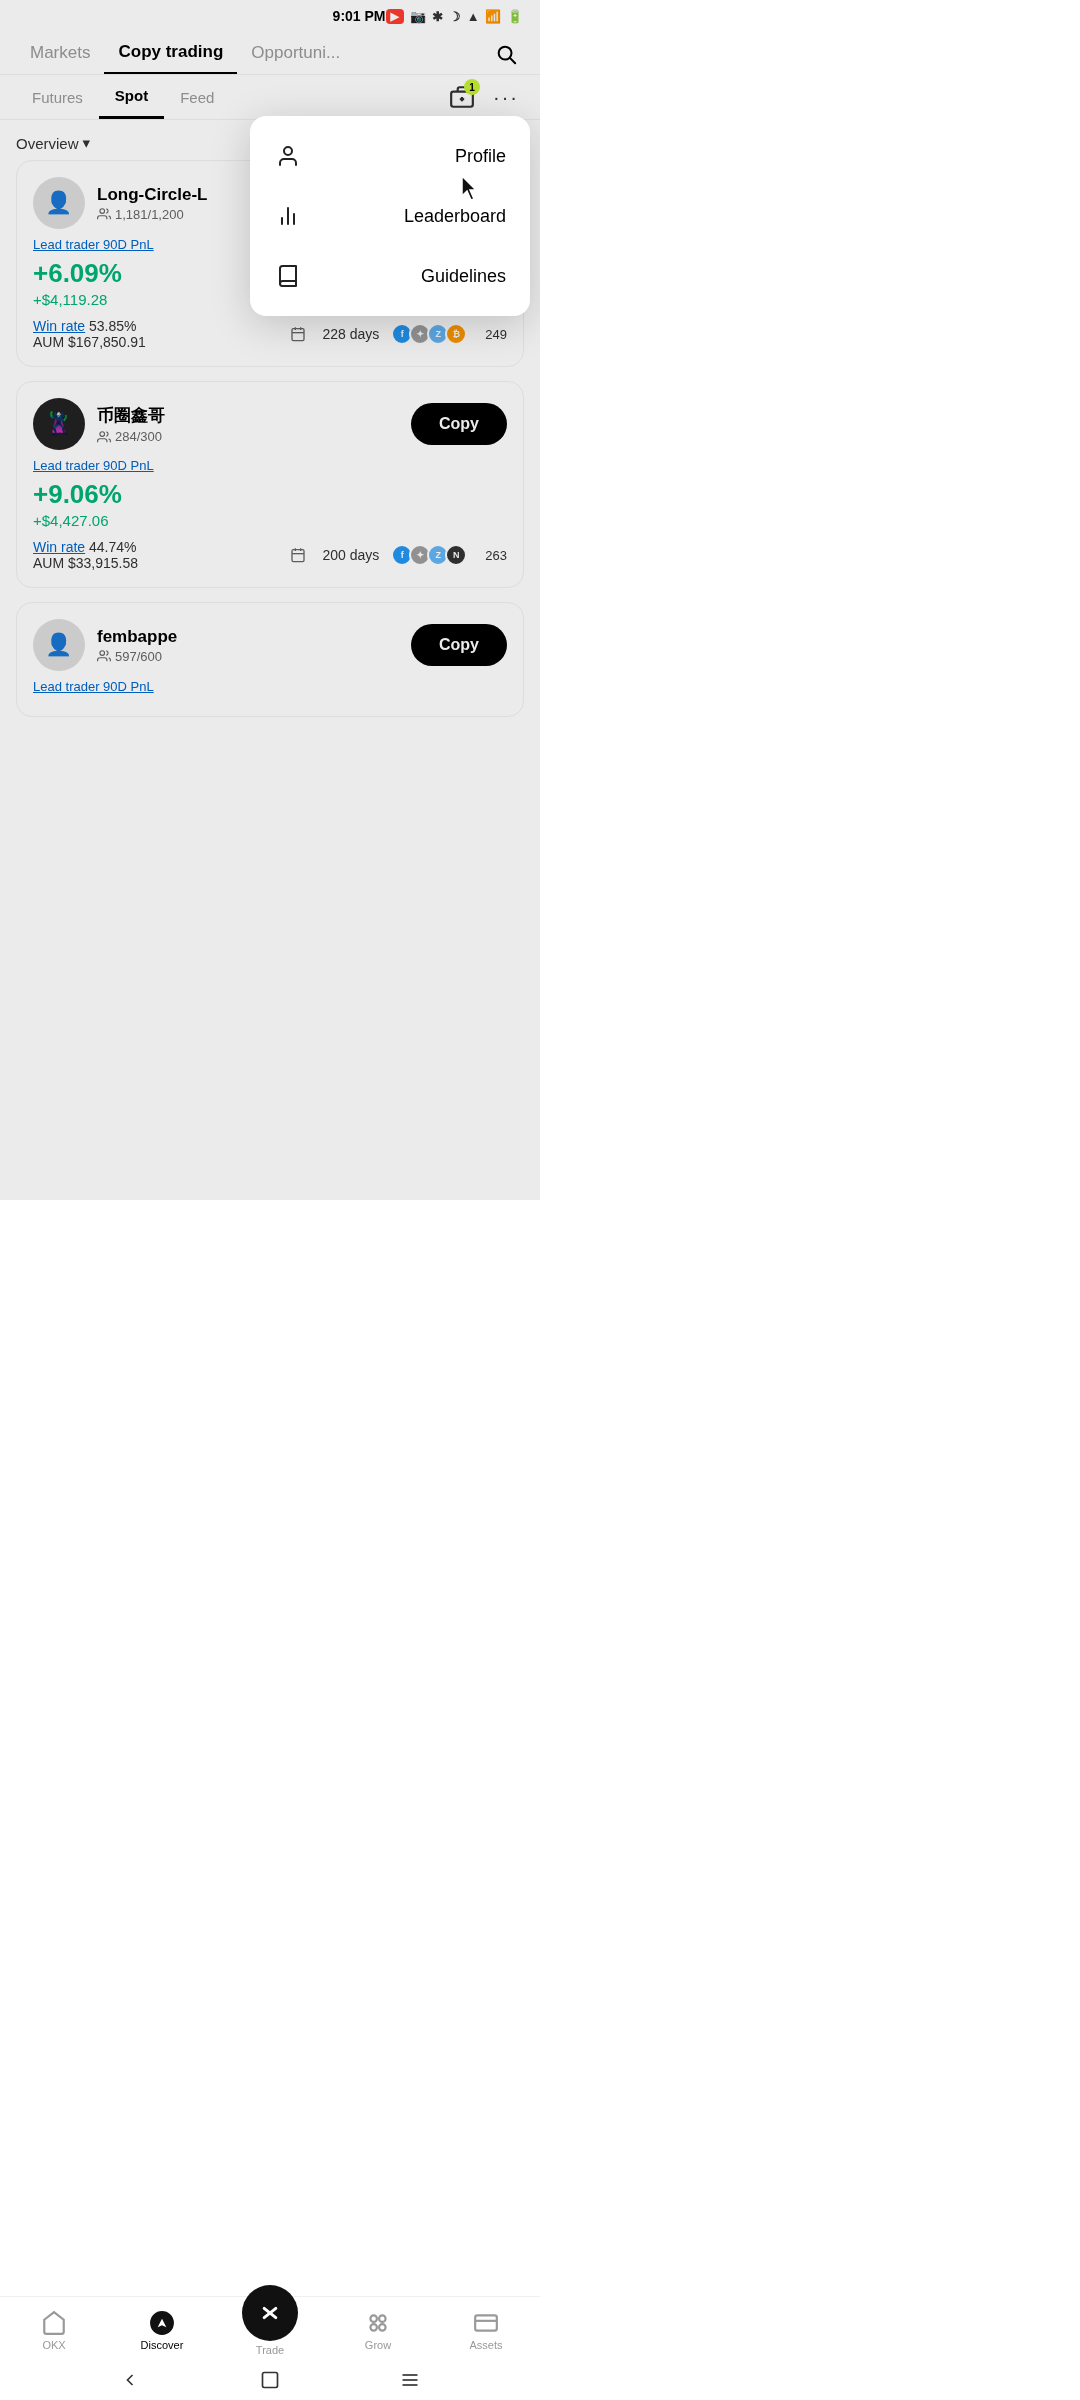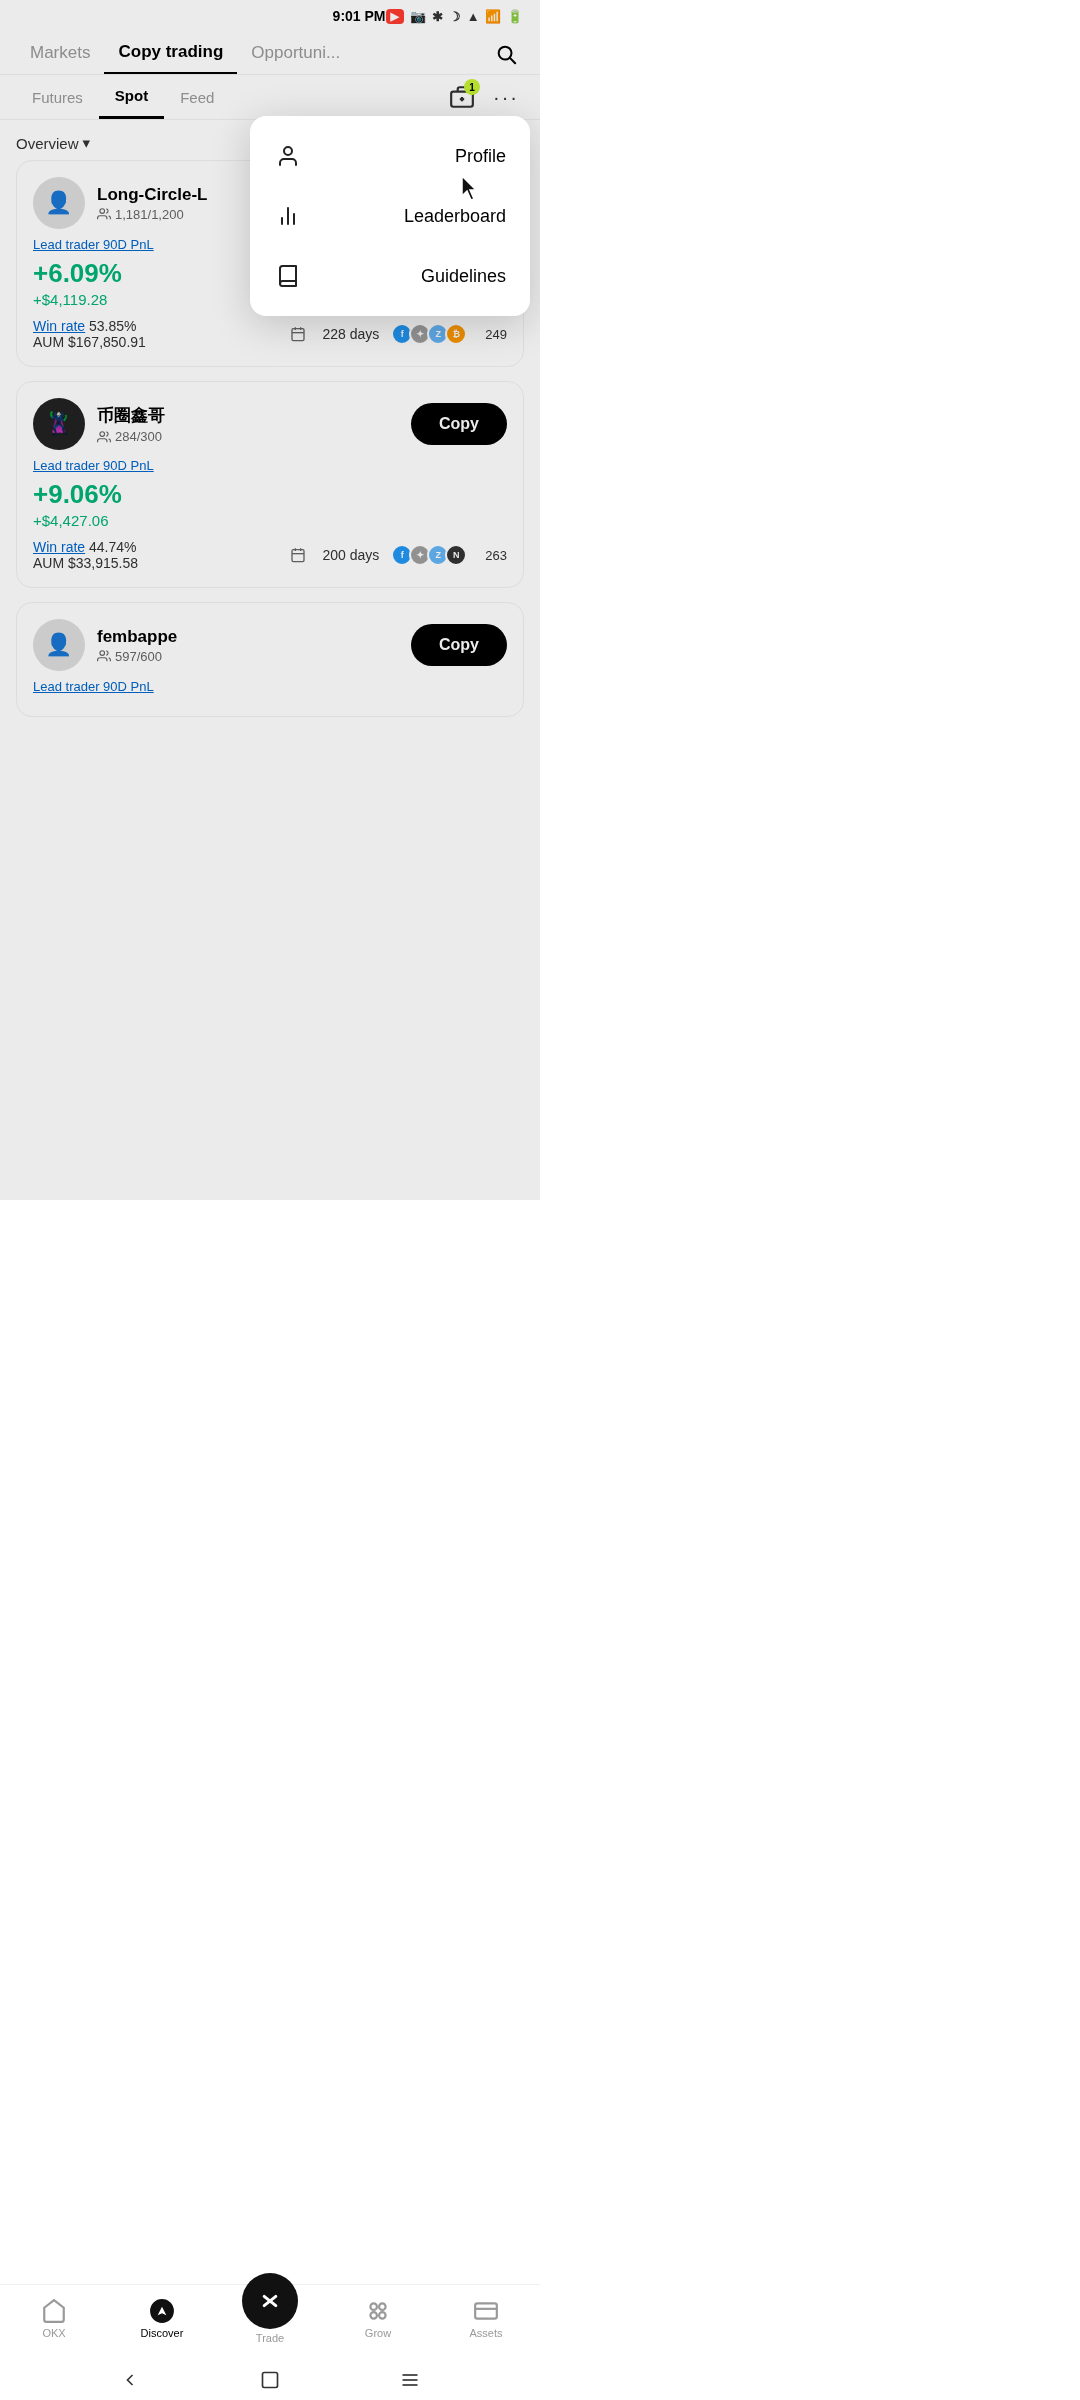--- a/index.html
+++ b/index.html
@@ -307,21 +307,21 @@
     .coin-n { background: #333; color: #fff; }
     .coin-count {
       font-size: 13px;
       color: #333;
       margin-left: 2px;
     }
 
     
     .bottom-bar {
       position: fixed;
-      bottom: 52px;
+      bottom: 40px;
       left: 0;
       width: 540px;
       background: #fff;
       border-top: 1px solid #f0f0f0;
       display: flex;
       align-items: center;
       padding: 8px 0 4px;
     }
     .bottom-item {
       flex: 1;

